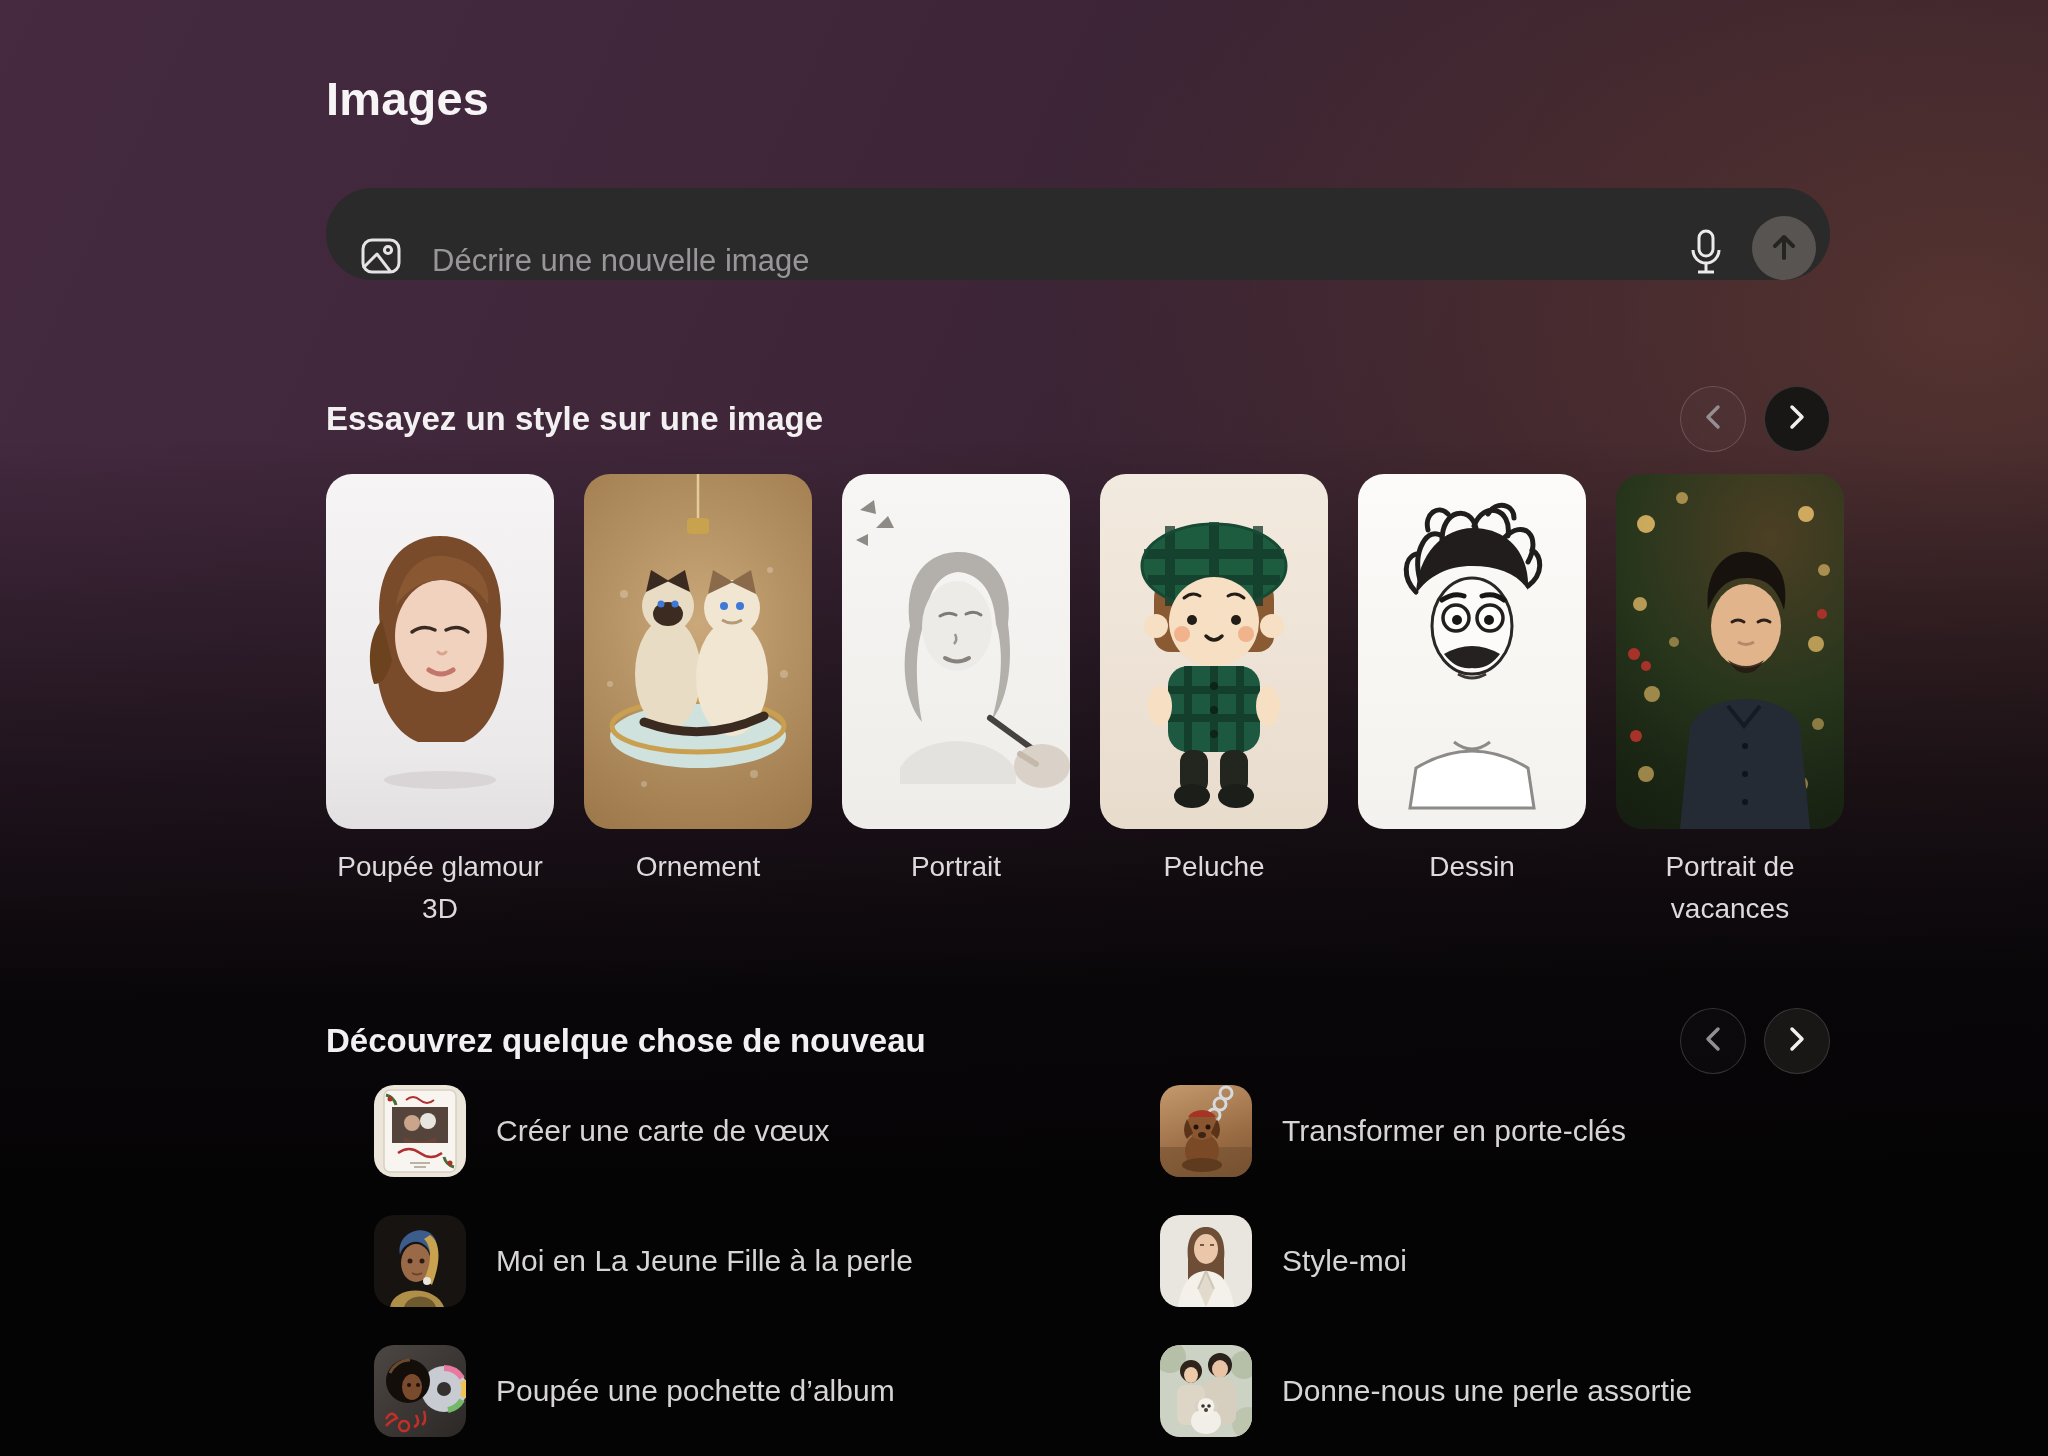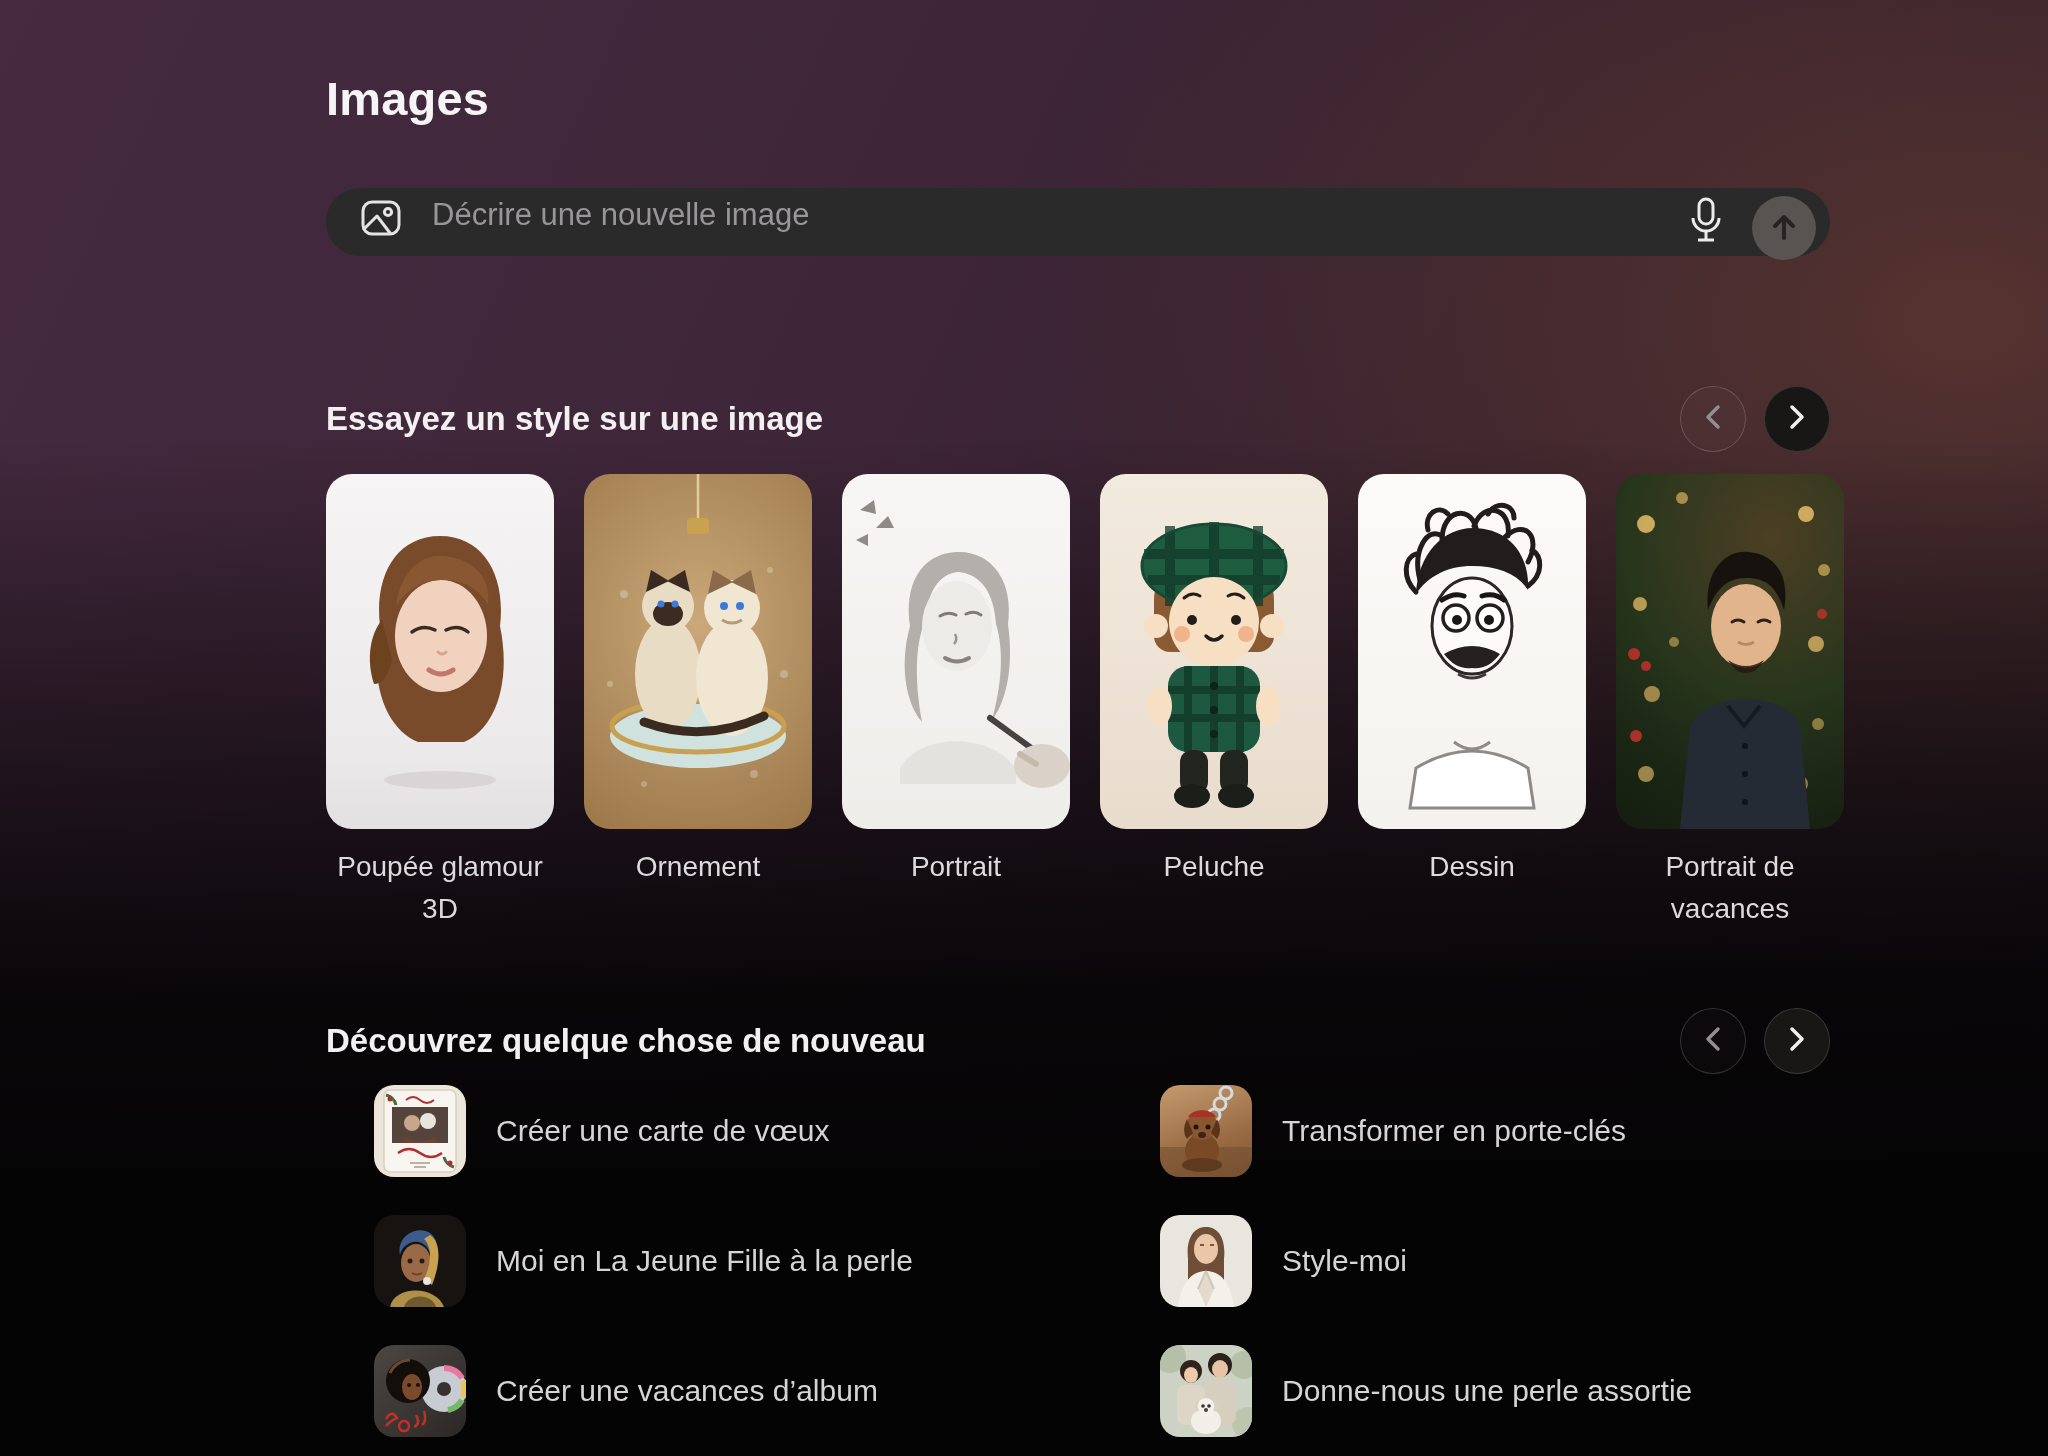--- a/index.html
+++ b/index.html
@@ -10,22 +10,22 @@
     background:
       linear-gradient(180deg, rgba(5,4,5,0) 30%, rgba(5,4,5,.55) 52%, rgba(5,4,5,.92) 68%, #050405 82%),
       radial-gradient(1500px 1050px at 96% 22%, #553330 0%, rgba(85,51,48,0) 62%),
       linear-gradient(115deg, #452a40 0%, #3e2638 38%, #34202e 62%, #281a25 100%);
     color:#f3f0f2;
   }
   .page-title{position:absolute;left:326px;top:40px;font-size:47px;font-weight:700;letter-spacing:.2px;color:#f7f4f6;}
 
   
   .prompt-bar{
-    position:absolute;left:326px;top:188px;width:1504px;height:68px;box-sizing:border-box;
-    background:#2b2a2a;border-radius:46px;display:flex;align-items:flex-start;padding:8px 14px 0 32px;
+    position:absolute;left:326px;top:188px;width:1504px;height:92px;box-sizing:border-box;
+    background:#2b2a2a;border-radius:46px;display:flex;align-items:flex-end;padding:8px 14px 0 32px;
   }
   .prompt-bar .left-icon{width:46px;height:46px;flex:0 0 auto;display:flex;align-items:center;justify-content:center;background:none;border:none;padding:0;cursor:pointer;}
   .prompt-input{
     flex:1;margin-left:26px;background:transparent;border:none;outline:none;
     font-family:inherit;font-size:31px;color:#e8e5e7;min-width:0;
   }
   .prompt-input::placeholder{color:#99969a;opacity:1;}
   .mic-btn{flex:0 0 auto;background:none;border:none;padding:0;margin-right:26px;width:40px;height:52px;display:flex;align-items:center;justify-content:center;cursor:pointer;}
   .send-btn{
     flex:0 0 auto;width:64px;height:64px;border-radius:50%;border:none;background:#575451;
@@ -423,21 +423,21 @@
             </g>
           <circle cx="70" cy="44" r="7" fill="#35312e"></circle>
           <circle cx="34" cy="36" r="22" fill="#140e0a"></circle>
           <path d="M16 28 a22 22 0 0 1 20 -13" stroke="#6a4a2e" stroke-width="3" fill="none"></path>
           <ellipse cx="38" cy="42" rx="10" ry="13" fill="#7a4a2c"></ellipse>
           <circle cx="35" cy="40" r="2" fill="#1c1008"></circle>
             <circle cx="44" cy="40" r="2" fill="#1c1008"></circle>
           <path d="M12 74 q6 -10 11 -1 q-7 3 -11 8 M30 76 a5 5 0 1 0 .1 0 M42 70 q5 9 -2 12 M50 66 q3 11 -2 14" stroke="#c03028" stroke-width="2.5" fill="none"></path>
         </svg>
       </div>
-      <div class="discover-label">Créer une vacances d’album</div>
+      <div class="discover-label">Poupée une pochette d’album</div>
     </div>
 
     <div class="discover-item">
       <div class="thumb tb6">
         <svg viewBox="0 0 92 92" width="92" height="92">
           <circle cx="10" cy="12" r="16" fill="#b6bfa8"></circle>
             <circle cx="84" cy="20" r="14" fill="#b6bfa8"></circle>
             <circle cx="88" cy="78" r="16" fill="#bdc5ae"></circle>
           <circle cx="60" cy="20" r="12" fill="#2a221c"></circle>
             <ellipse cx="60" cy="24" rx="8" ry="9" fill="#e8c4a4"></ellipse>

